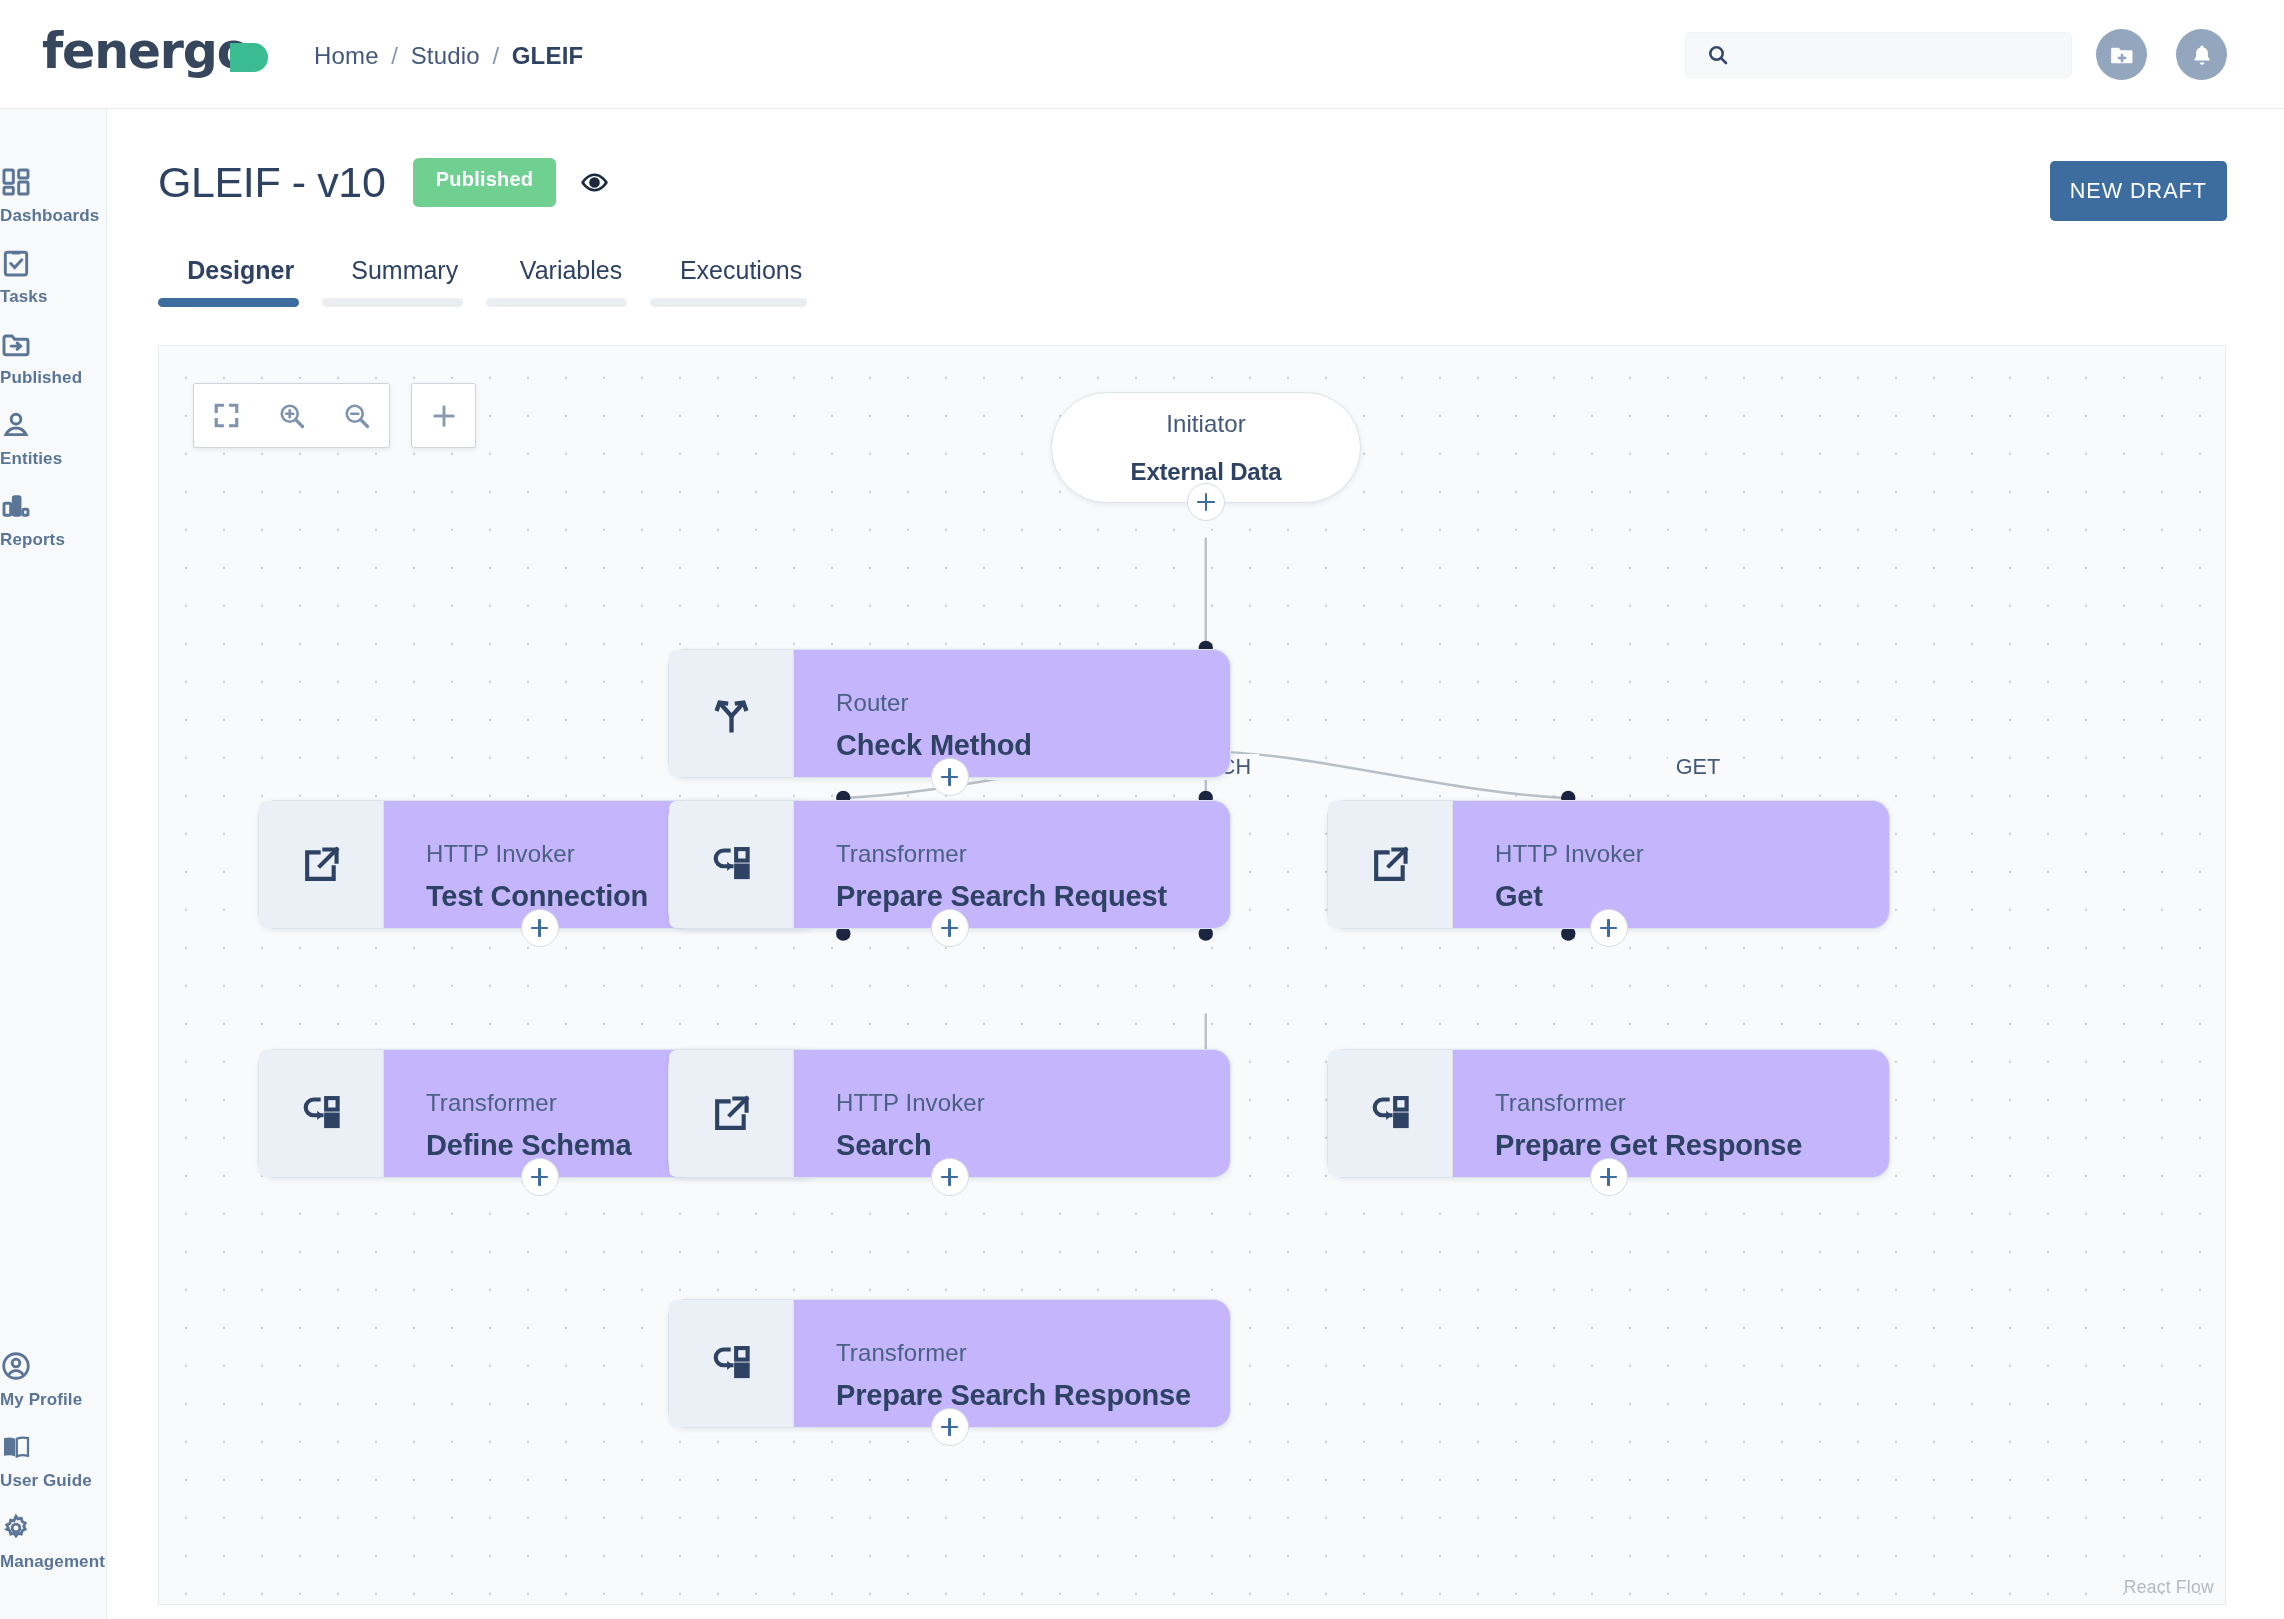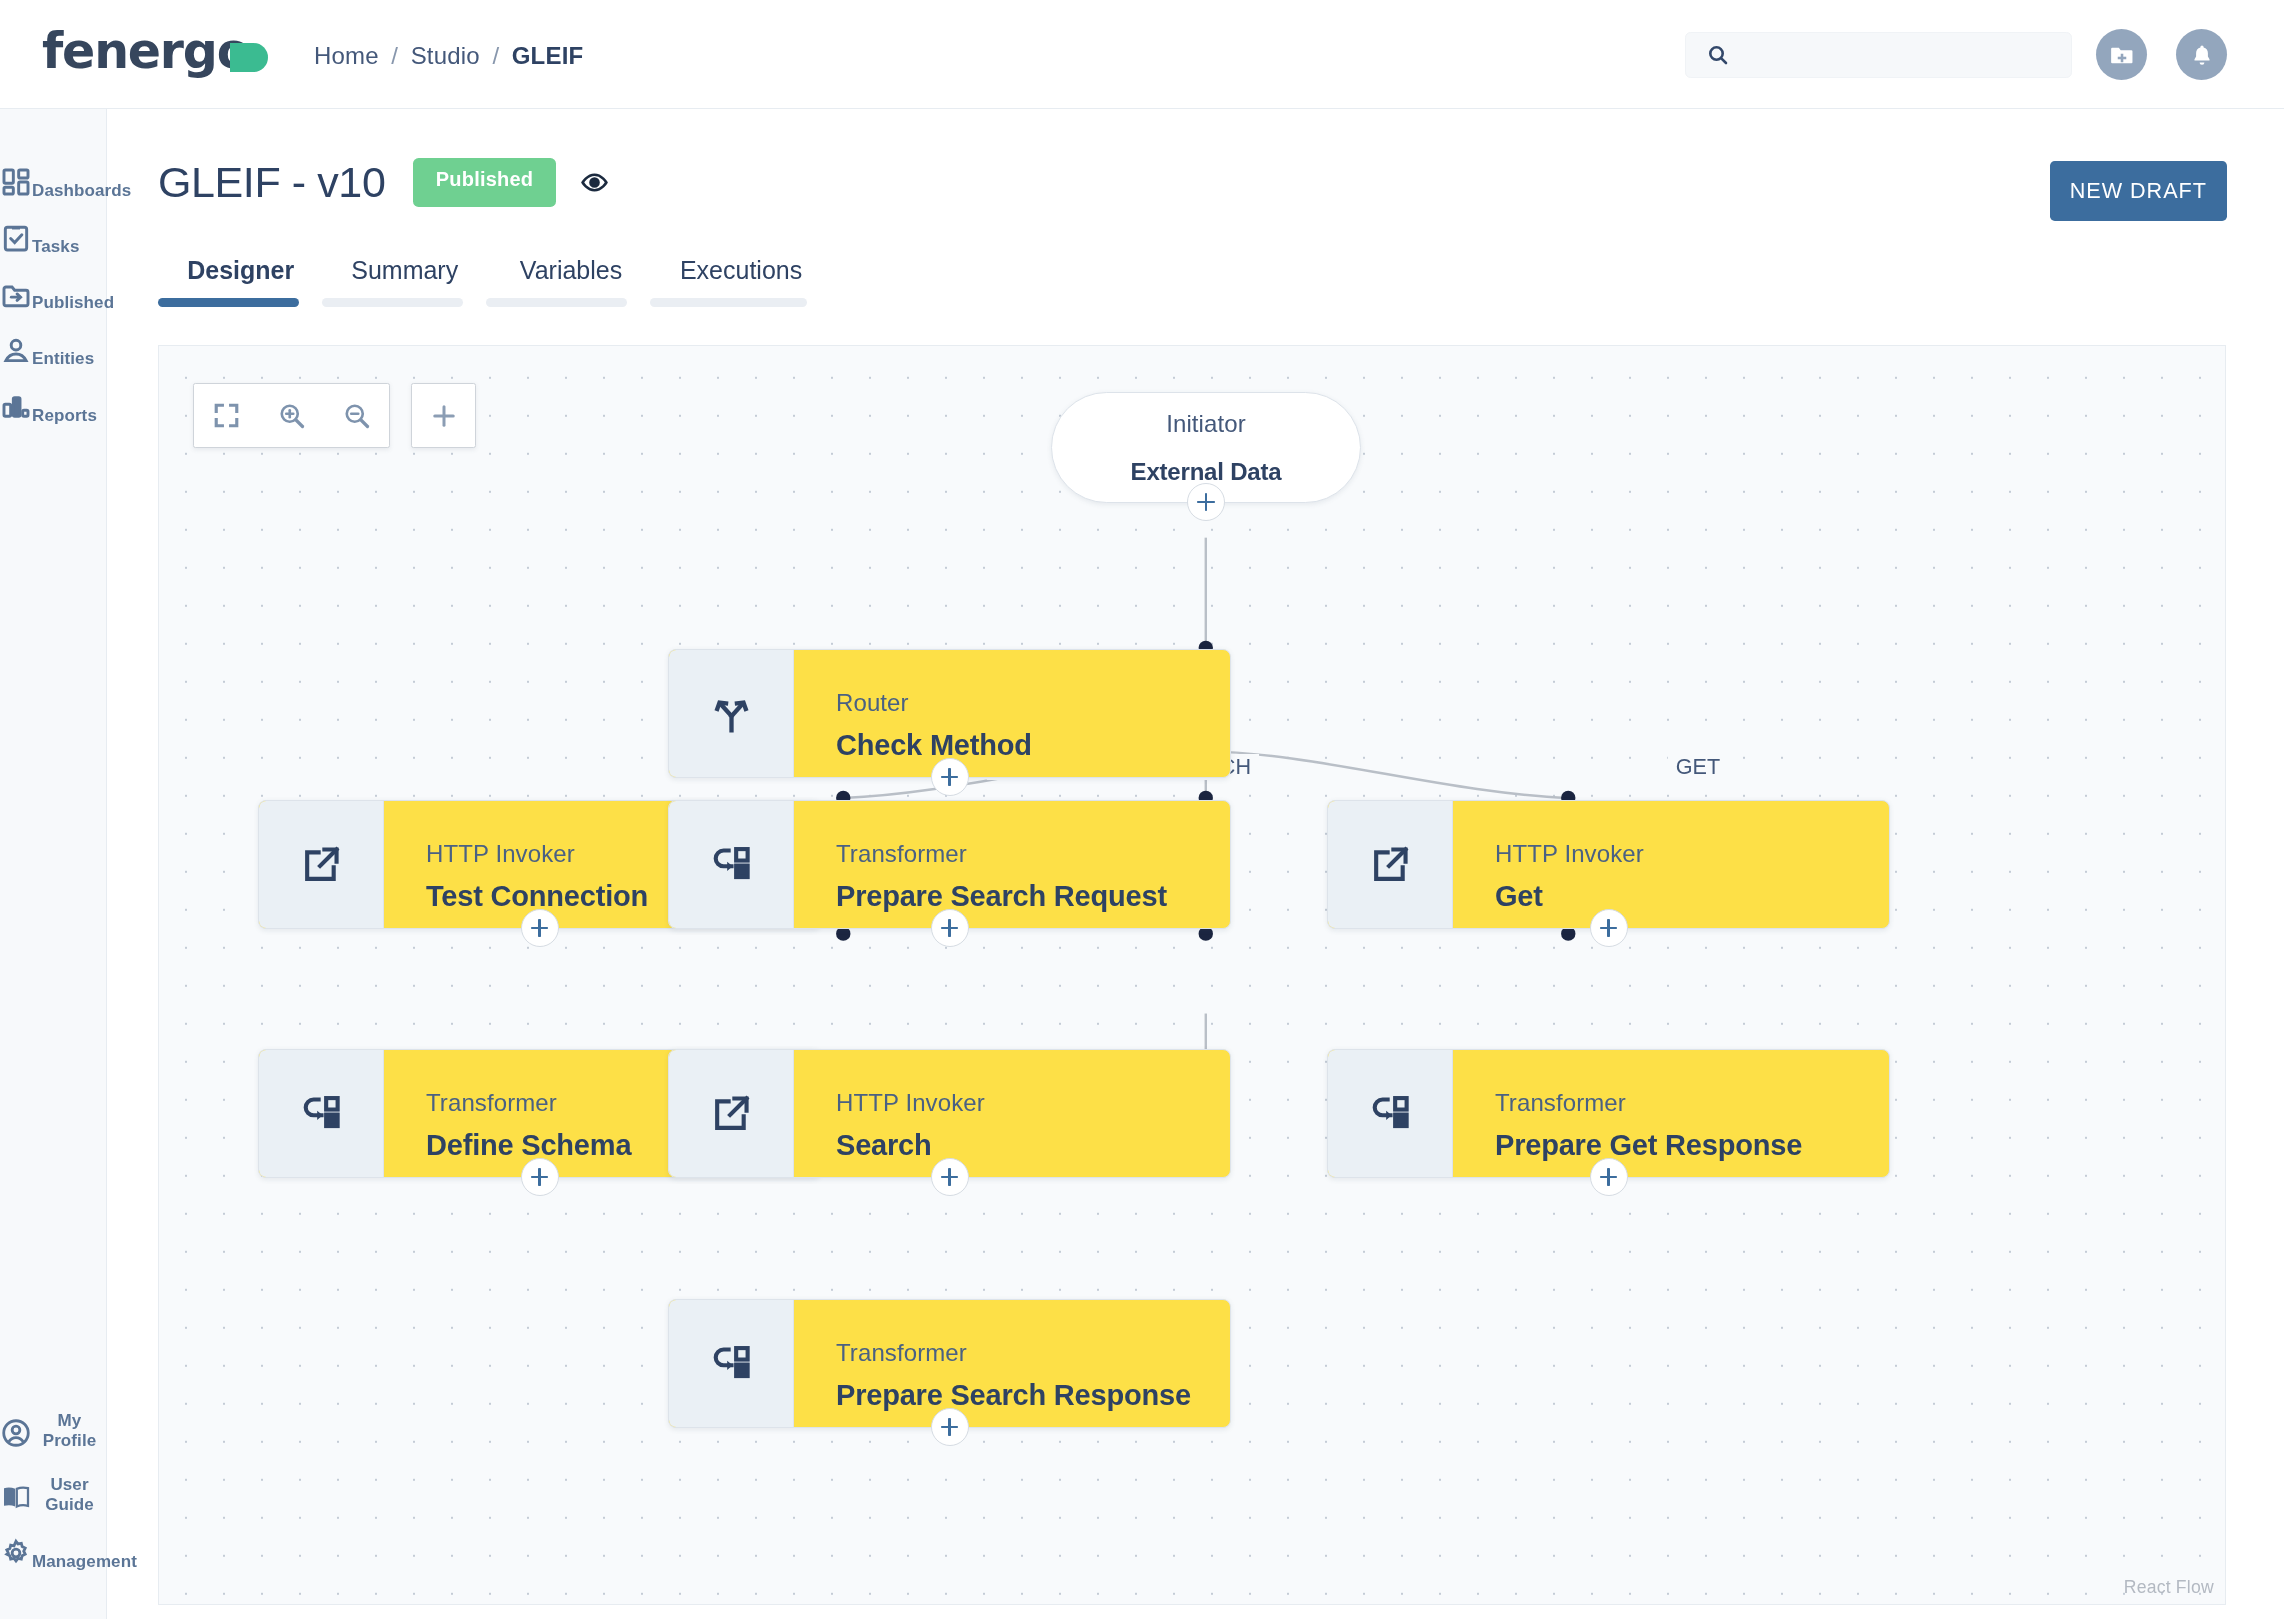--- a/index.html
+++ b/index.html
@@ -69,21 +69,21 @@
   .sidebar {
     position: absolute; left: 0; top: 109px;
     width: 107px; height: 1511px;
     background: #f7f9fb;
     border-right: 0.8px solid #e7ecf1;
     z-index: 30;
   }
   .side-top { position: absolute; top: 46px; left: 0; width: 107px; }
   .side-bottom { position: absolute; bottom: 38px; left: 0; width: 107px; }
   .side-item {
-    display: flex; flex-direction: row; align-items: flex-end;
+    display: flex; flex-direction: column; align-items: flex-start;
     padding: 8.8px 0 10.4px 0; cursor: pointer;
   }
   .side-item .ico { height: 37px; display: flex; align-items: center; justify-content: center; }
   .side-label {
     margin-top: 4.8px; font-size: 17px; color: #5b7596; font-weight: 700;
     letter-spacing: 0.1px; text-align: center;
   }
 
   
   .page-title-row {
@@ -153,23 +153,23 @@
   .ctrl-btn {
     width: 65px; height: 64px;
     display: flex; align-items: center; justify-content: center;
     cursor: pointer; background: transparent; border: none;
   }
   .ctrl-single { margin-left: 21px; width: 65px; justify-content: center; }
 
   
   .node {
     position: absolute;
-    background: #fde047;
+    background: #c4b5fd;
     border: 0.8px solid #dde3ea;
-    border-radius: 8px;
+    border-radius: 18px;
     box-shadow: 0 1.6px 4.8px rgba(70,85,110,.10);
     display: flex;
     overflow: visible;
   }
   .node .icon-cell {
     width: 125px; min-width: 125px;
     background: #eaf0f5;
     border-right: 0.8px solid #dde3ea;
     border-radius: 7.2px 0 0 7.2px;
     display: flex; align-items: center; justify-content: center;

